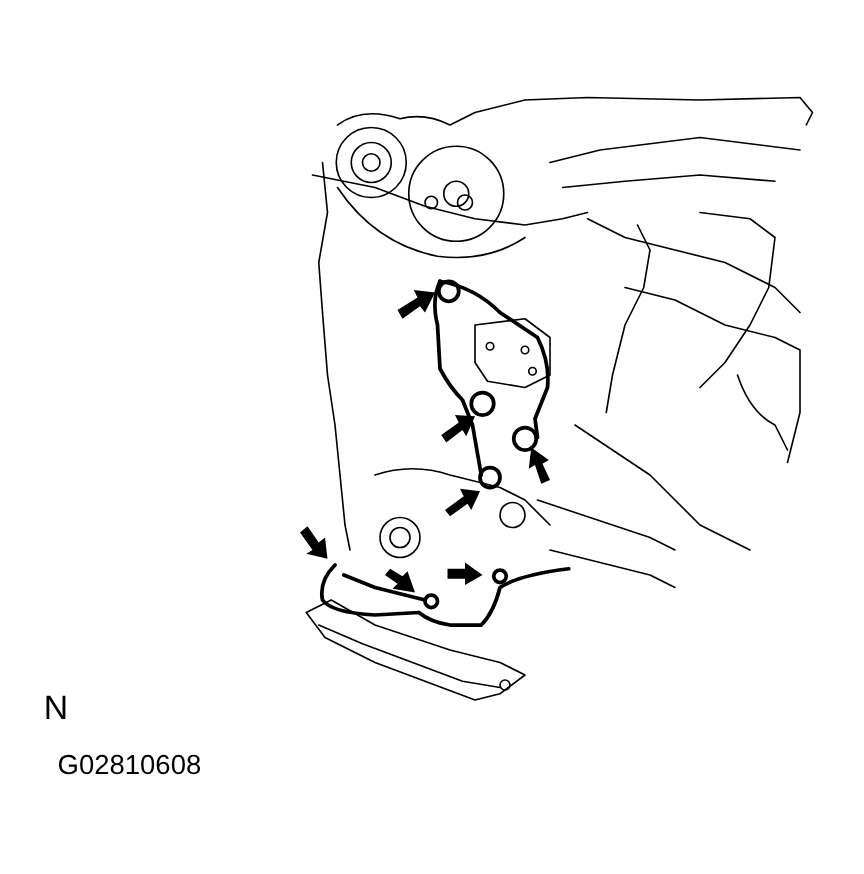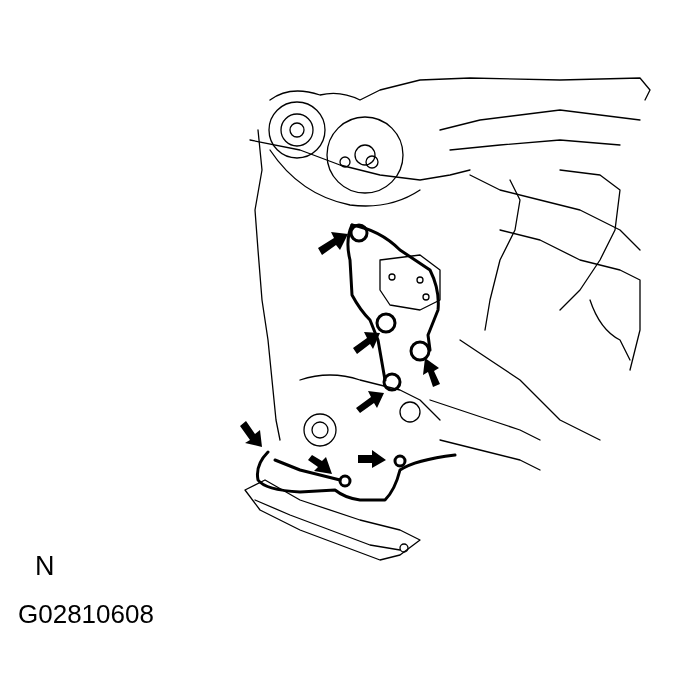--- a/index.html
+++ b/index.html
@@ -1,19 +1,19 @@
 <!DOCTYPE html>
 <html><head>
 <meta charset="utf-8">
 <style>
   html,body{margin:0;padding:0;background:#fff;}
   body{width:691px;height:699px;position:relative;overflow:hidden;font-family:"Liberation Sans",sans-serif;}
   .drawing{position:absolute;left:0;top:0;width:691px;height:699px;}
   .view-label{position:absolute;left:35px;top:553px;font-size:27px;color:#000;line-height:1;}
-  .fig-id{position:absolute;left:18px;top:601px;font-size:26px;color:#000;line-height:1;}
+  .fig-id{position:absolute;left:46px;top:601px;font-size:22px;color:#000;line-height:1;}
   svg .ln{fill:none;stroke:#000;stroke-width:1.3;stroke-linejoin:round;stroke-linecap:round;}
   svg .hv{fill:none;stroke:#000;stroke-width:3;stroke-linejoin:round;stroke-linecap:round;}
   svg .ar{fill:#000;}
 </style>
 </head>
 <body>
 
 <div class="drawing">
 <svg width="691" height="699" viewBox="0 0 691 699" xmlns="http://www.w3.org/2000/svg">
 

